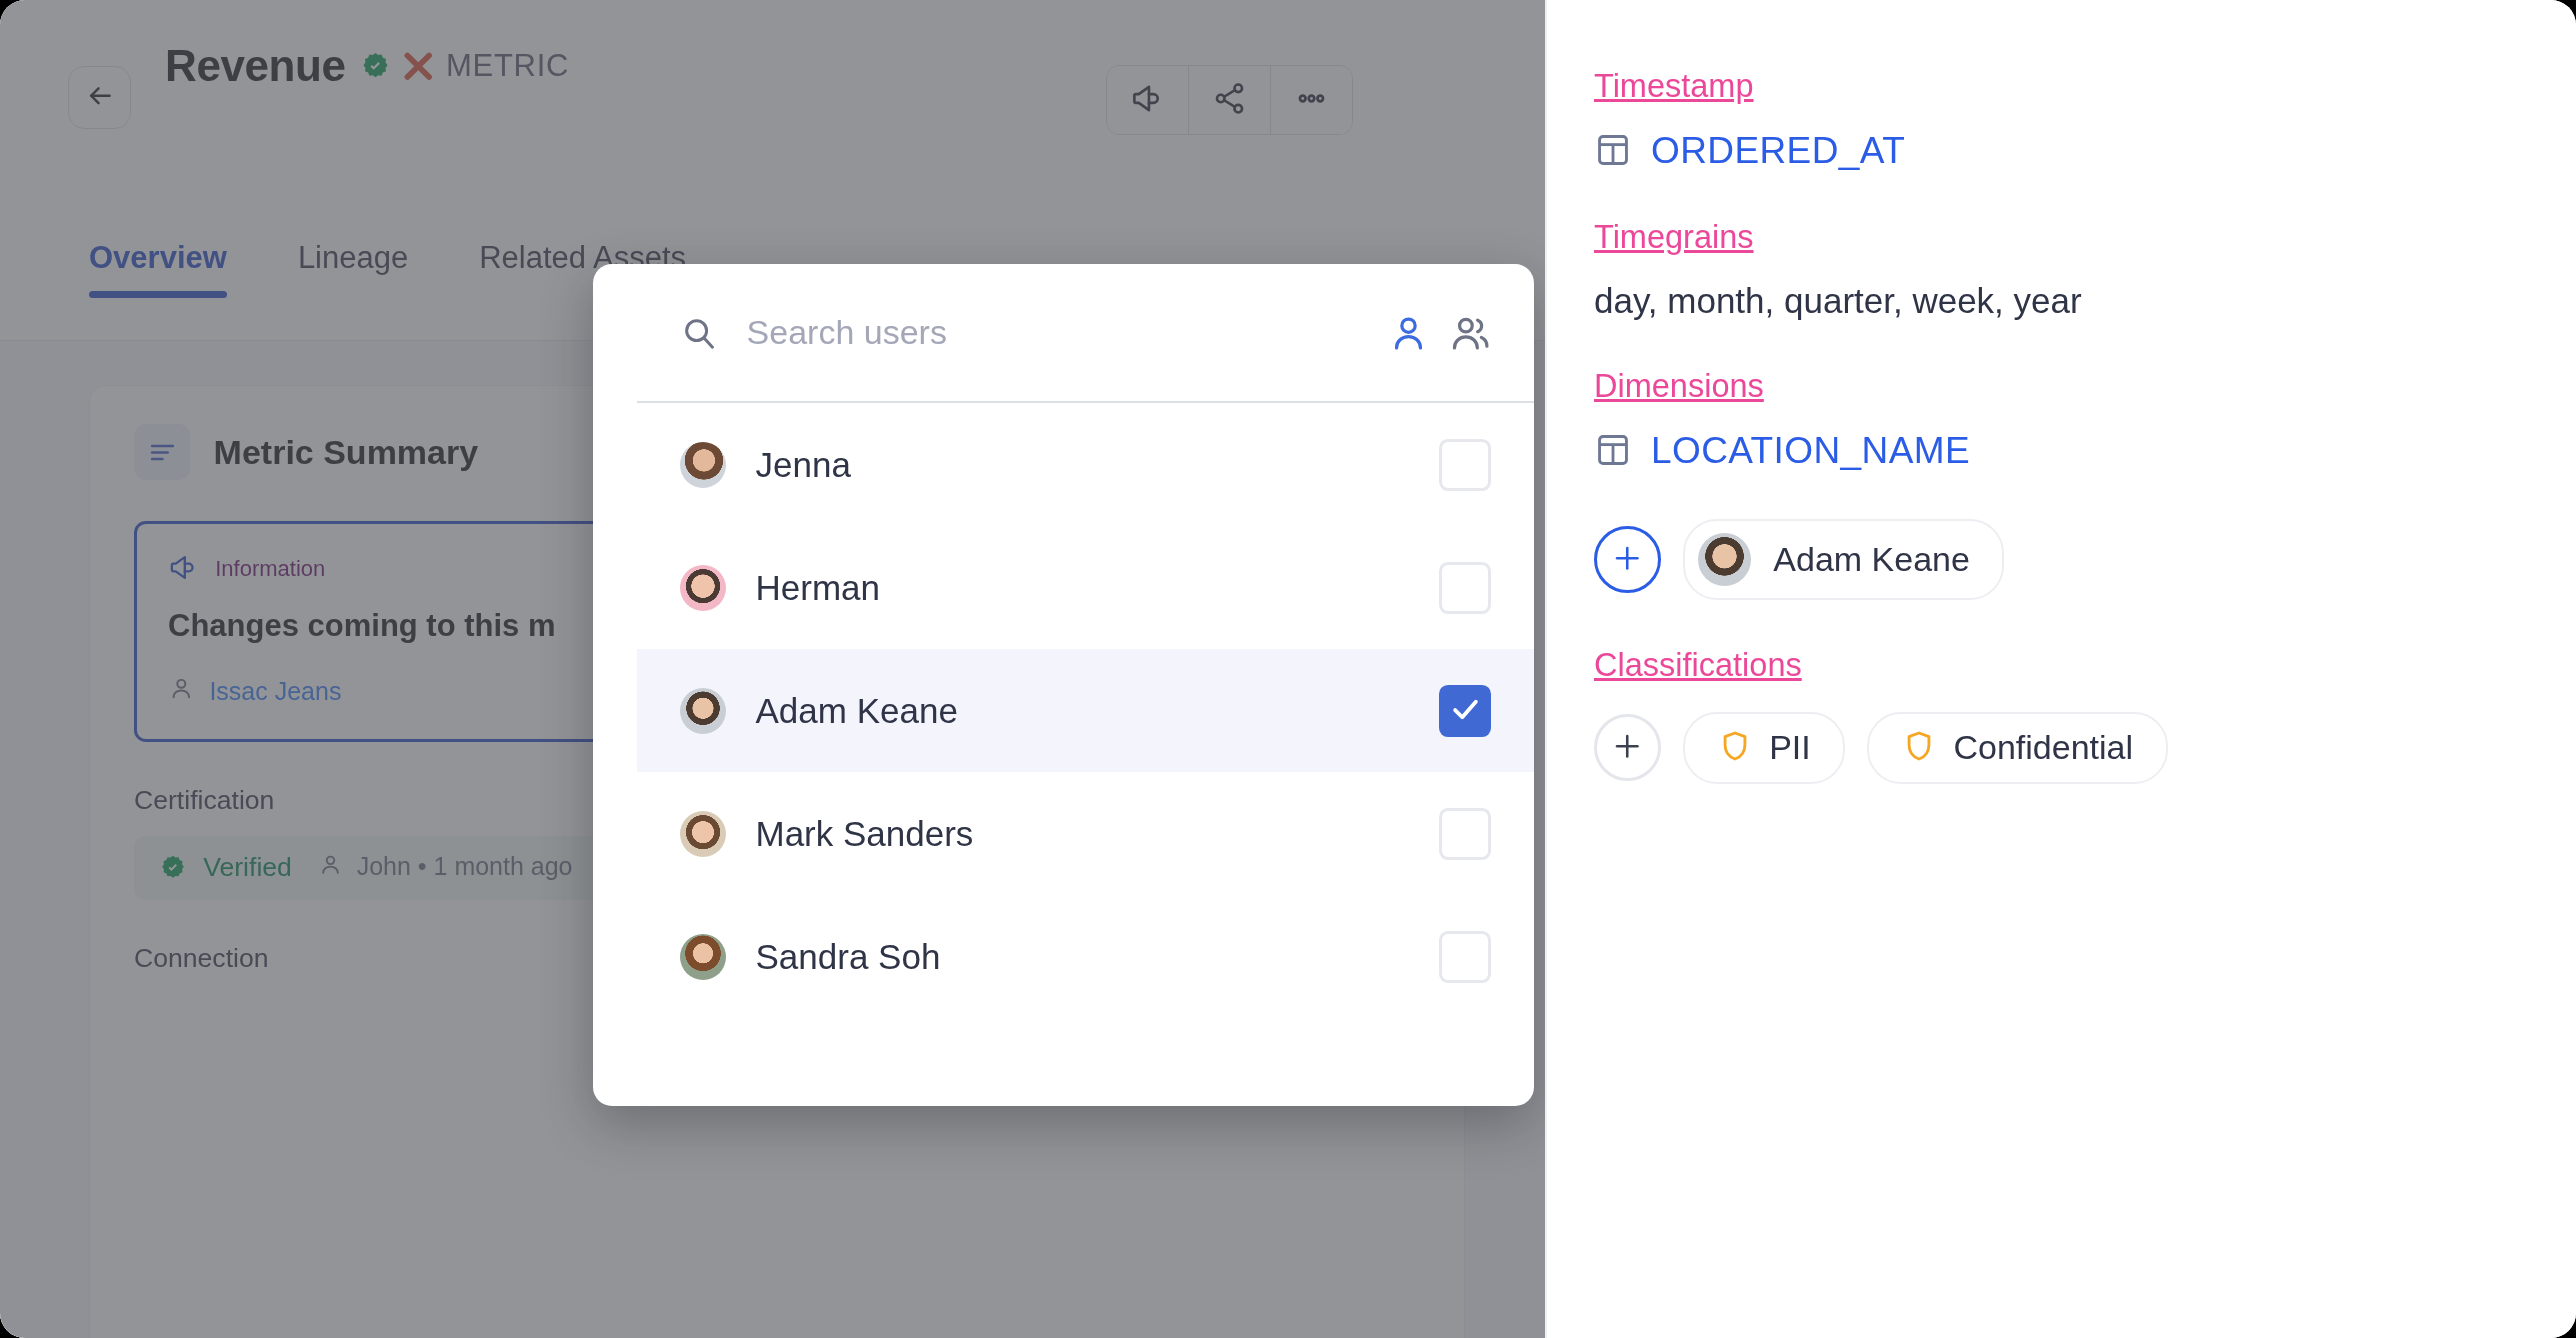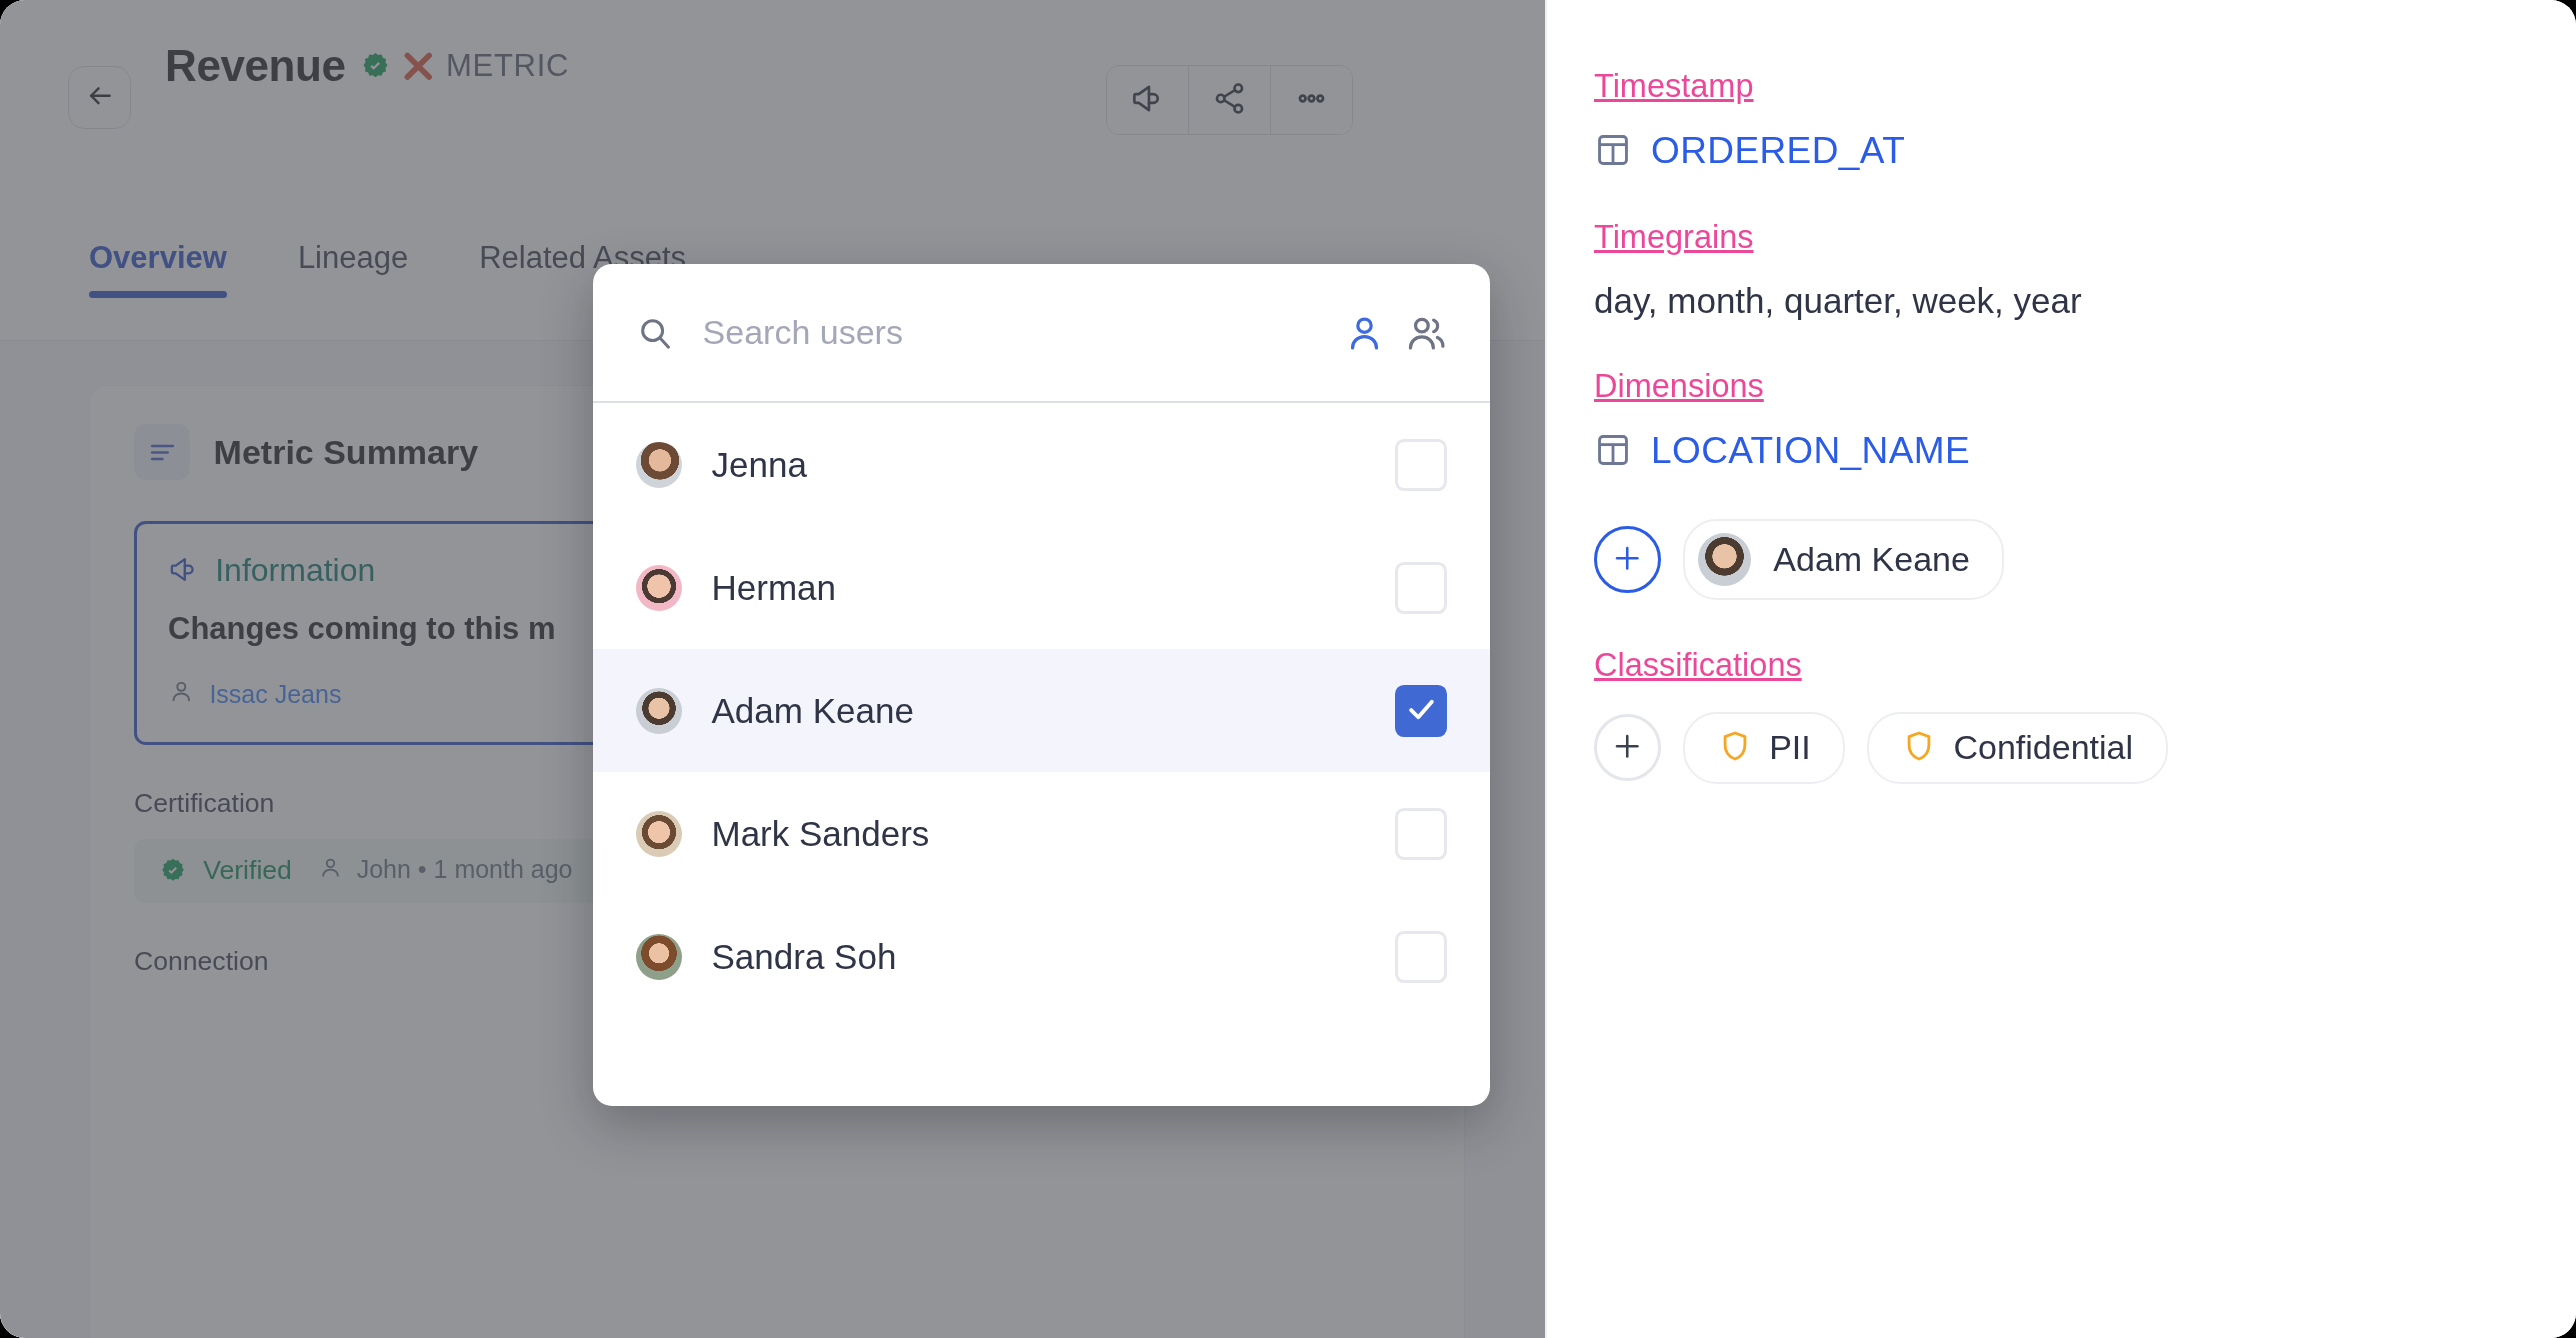--- a/index.html
+++ b/index.html
@@ -77,21 +77,21 @@
   }
   .summary-icon svg { width: 31px; height: 31px; }
   .summary-title { font-size: 34px; font-weight: 700; color: #202124; }
 
   .info-callout {
     margin: 41px 44px 0 44px; border: 3px solid #2b4fc7; border-radius: 11.8px;
     padding: 28px 31px 31px 31px;
   }
   .info-top { display: flex; align-items: center; gap: 16.2px; }
   .info-top svg { width: 31px; height: 31px; }
-  .info-label { font-size: 32px; color: #0f766e; }
+  .info-label { font-size: 22px; color: #701a75; }
   .info-text { font-size: 31px; font-weight: 700; color: #202124; margin-top: 22px; white-space: nowrap; }
   .info-author { display: flex; align-items: center; gap: 14.8px; margin-top: 31px; }
   .info-author svg { width: 26.6px; height: 26.6px; }
   .info-author span { font-size: 25px; color: #3b82f6; }
 
   .sec-label { font-size: 26.6px; color: #3c4150; margin: 43px 0 0 44px; }
   .cert-chip { margin: 20.7px 0 0 44px; display: inline-flex; align-items: center; gap: 16.2px;
     background: #eef8f2; border-radius: 10.3px; padding: 16.2px 25px; }
   .cert-chip .vb { width: 28px; height: 28px; position: relative; }
   .cert-chip .vtext { font-size: 26.6px; color: #0f8a54; font-weight: 500; }
@@ -103,21 +103,21 @@
   #backdrop {
     position: absolute; left: 0; top: 0; width: 1545px; height: 1338px;
     background: rgba(80,82,88,0.62);
   }
 
   
   #user-modal {
     position: absolute; left: 593px; top: 264px; width: 897px; height: 842px;
     background: #ffffff; border-radius: 19px;
     box-shadow: 0 17.7px 52px rgba(20,22,30,0.30);
-    overflow: hidden; display: flex; flex-direction: column;
+    overflow: hidden; display: flex; flex-direction: column; padding-left: 44px;
   }
   .modal-search { height: 137px; display: flex; align-items: center; padding: 0 43px; gap: 26.6px; border-bottom: 2.2px solid #dcdfe4; }
   .modal-search .sicon { width: 38px; height: 38px; flex: 0 0 auto; }
   .modal-search input {
     flex: 1 1 auto; border: none; outline: none; font-size: 34px;
     color: #3c4150; font-family: "Liberation Sans", sans-serif; background: transparent;
   }
   .modal-search input::placeholder { color: #a3a7b7; }
   .mode-icons { display: flex; align-items: center; gap: 20.7px; }
   .mode-icons .mi { width: 41px; height: 41px; }

